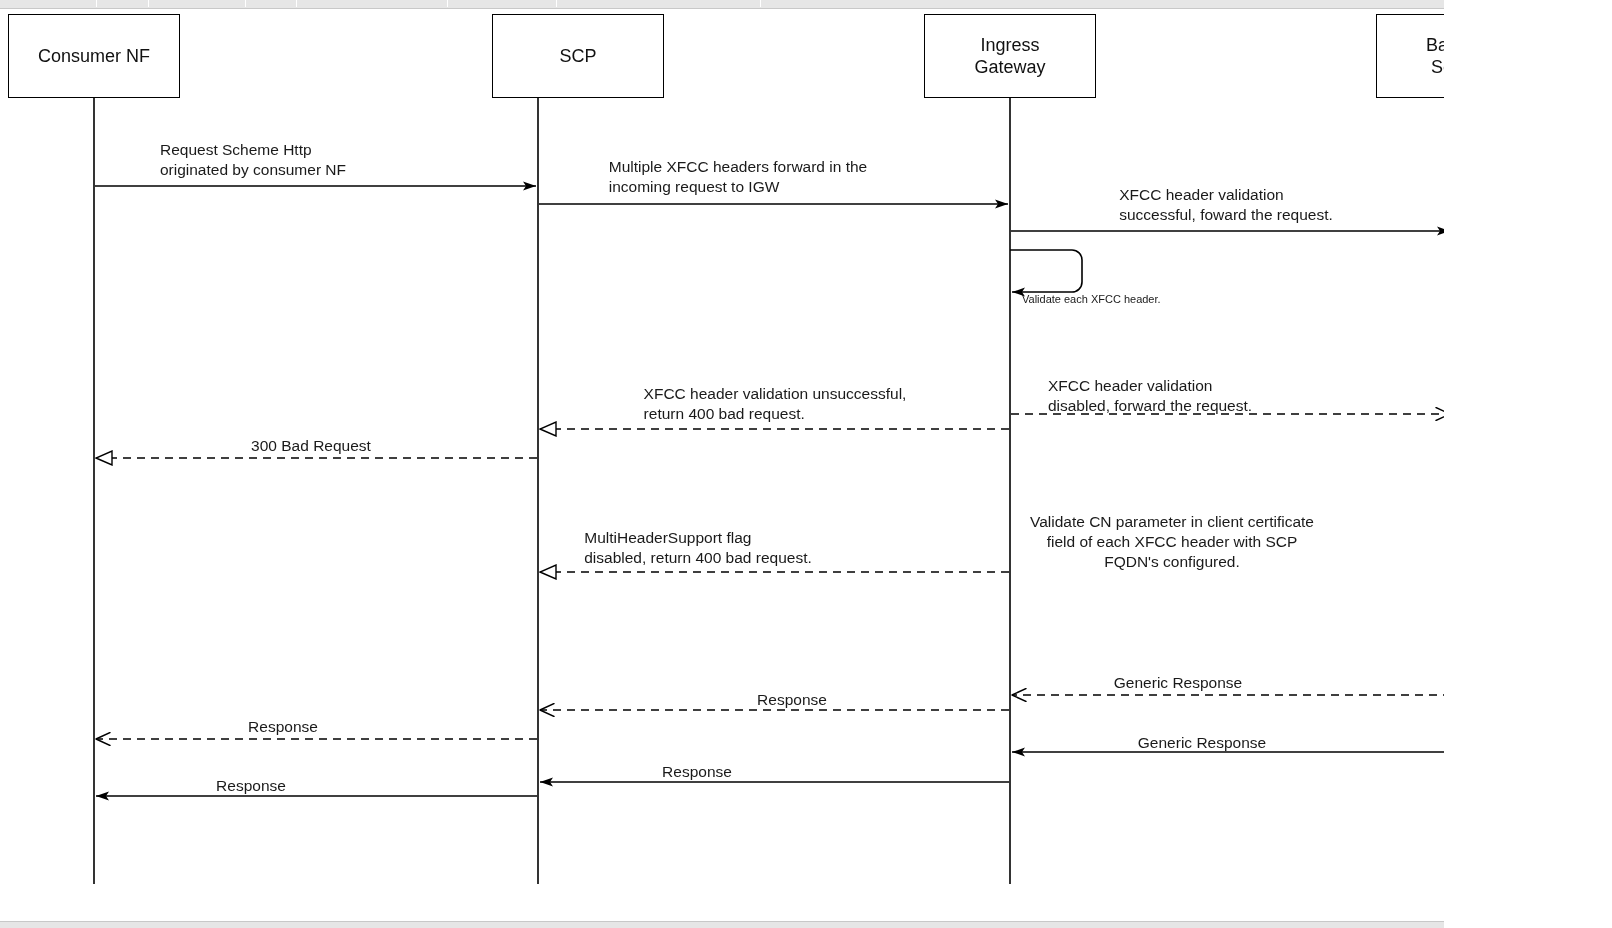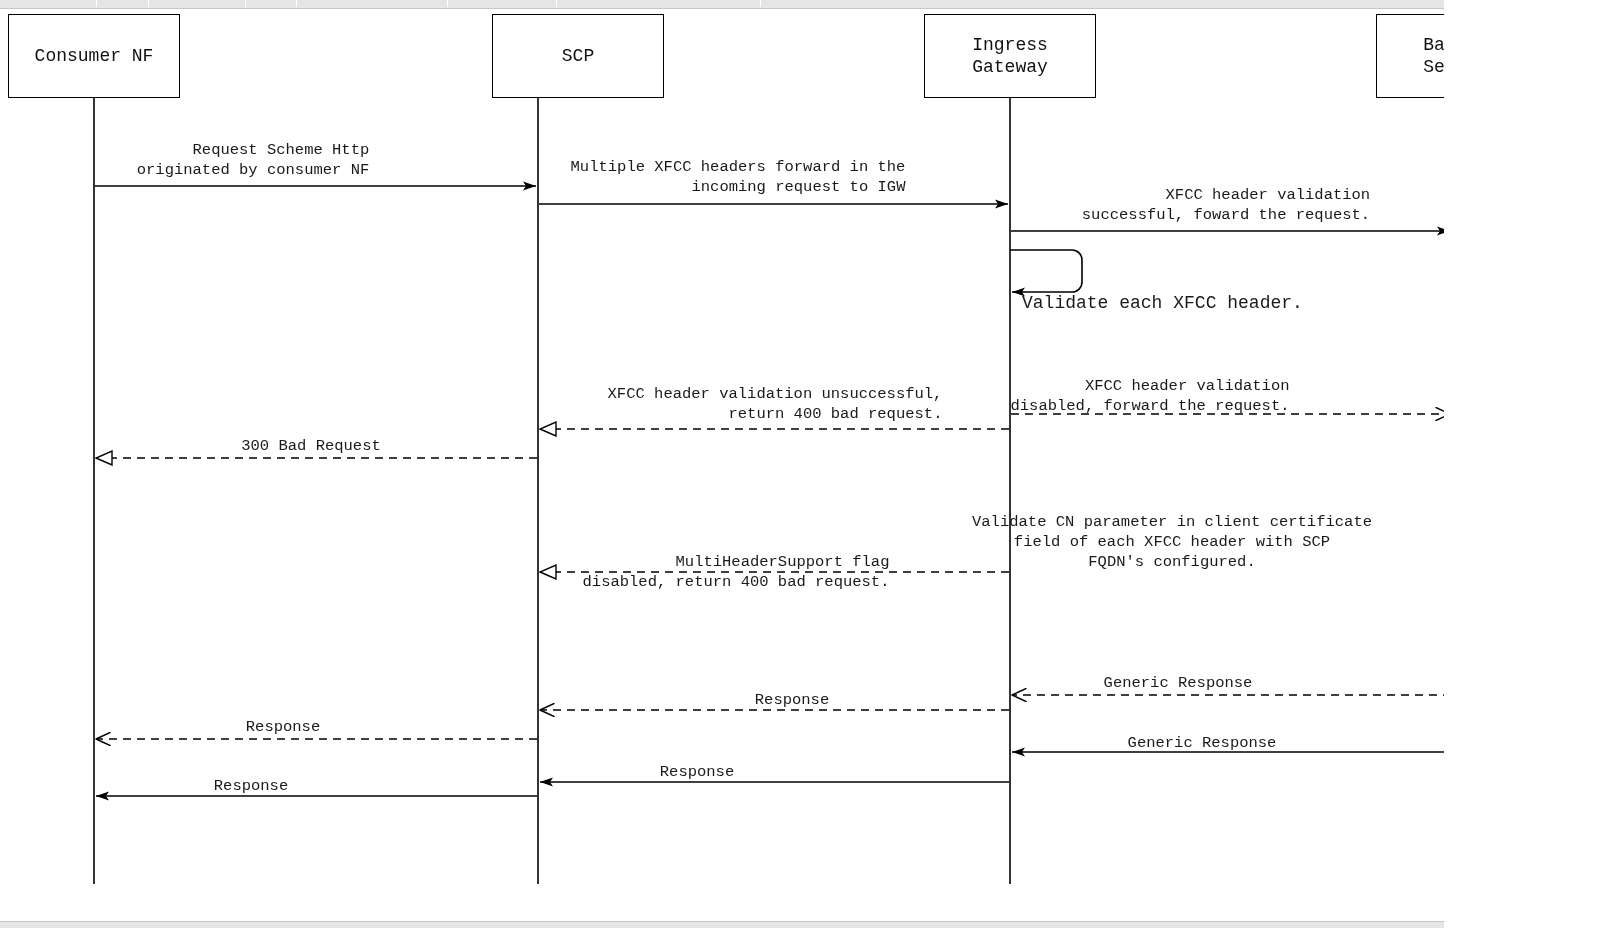--- a/index.html
+++ b/index.html
@@ -9,21 +9,20 @@
   }
   body {
     font-family: "Liberation Sans", sans-serif;
   }
   #app {
     position: relative;
     width: 1444px;
     height: 928px;
     background: #ffffff;
     overflow: hidden;
-    font-family: Liberation Mono, monospace;
   }
   
   .toolbar-strip {
     position: absolute;
     left: 0; top: 0;
     width: 1612px;
     height: 8px;
     background: #e6e6e6;
     border-bottom: 1px solid #c8c8c8;
   }
@@ -65,42 +64,42 @@
     align-items: center;
     justify-content: center;
     text-align: center;
     font-size: 18px;
     color: #111111;
     line-height: 1.25;
     white-space: pre-line;
   }
   .msg-label {
     position: absolute;
-    text-align: right;
+    text-align: left;
     font-size: 15.5px;
     color: #1a1a1a;
     line-height: 1.3;
     white-space: pre-line;
     transform: translateX(-50%);
     pointer-events: none;
   }
   .note-label {
     position: absolute;
     text-align: center;
     font-size: 15.5px;
     color: #1a1a1a;
     line-height: 1.3;
     white-space: pre-line;
     transform: translateX(-50%);
     margin-top: 8px;
   }
   .selfloop-label {
     position: absolute;
     text-align: left;
-    font-size: 18px;
+    font-size: 11px;
     color: #1a1a1a;
     line-height: 1.3;
     white-space: pre-line;
   }
 </style>
 </head>
 <body>
 
 <div id="app">
 
@@ -165,21 +164,21 @@
         <div class="msg-label" style="left: 738px; top: 149px;">Multiple XFCC headers forward in the
 incoming request to IGW</div>
         <div class="msg-label" style="left: 1226px; top: 177px;">XFCC header validation
 successful, foward the request.</div>
         <div class="selfloop-label" style="left: 1022px; top: 284px;">Validate each XFCC header.</div>
         <div class="msg-label" style="left: 1150px; top: 368px;">XFCC header validation
 disabled, forward the request.</div>
         <div class="msg-label" style="left: 775px; top: 376px;">XFCC header validation unsuccessful,
 return 400 bad request.</div>
         <div class="msg-label" style="left: 311px; top: 428px;">300 Bad Request</div>
-        <div class="msg-label" style="left: 736px; top: 520px; margin-top: 24px;">MultiHeaderSupport flag
+        <div class="msg-label" style="left: 698px; top: 520px;">MultiHeaderSupport flag
 disabled, return 400 bad request.</div>
         <div class="msg-label" style="left: 1178px; top: 665px;">Generic Response</div>
         <div class="msg-label" style="left: 792px; top: 682px;">Response</div>
         <div class="msg-label" style="left: 283px; top: 709px;">Response</div>
         <div class="msg-label" style="left: 1202px; top: 725px;">Generic Response</div>
         <div class="msg-label" style="left: 697px; top: 754px;">Response</div>
         <div class="msg-label" style="left: 251px; top: 768px;">Response</div>
         <div class="note-label" style="left: 1172px; top: 496px;">Validate CN parameter in client certificate
 field of each XFCC header with SCP
 FQDN's configured.</div>

